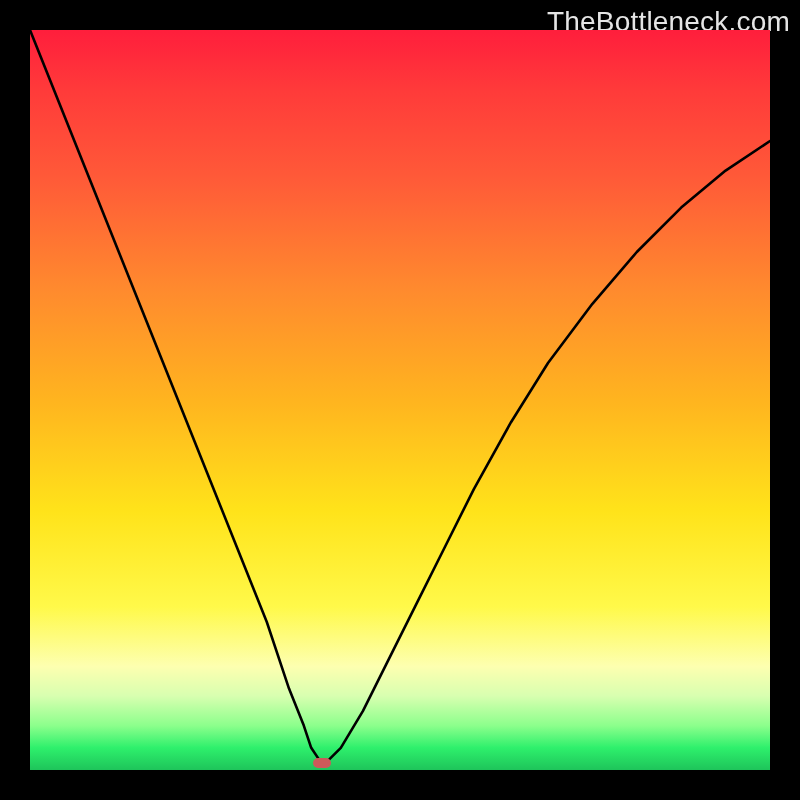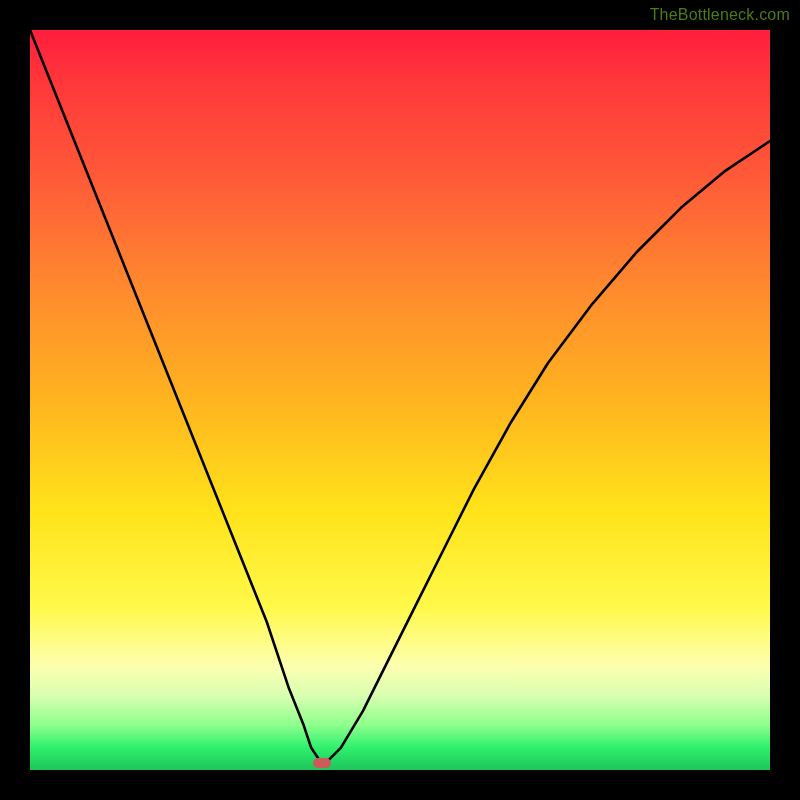--- a/index.html
+++ b/index.html
@@ -45,22 +45,22 @@
     left: 0;
     top: 0;
     width: 740px;
     height: 740px;
     display: block;
   }
   .watermark {
     position: absolute;
     top: 6px;
     right: 10px;
-    color: #4d7c0f;
-    font-size: 16px;
+    color: #e5e5e5;
+    font-size: 28px;
     letter-spacing: 0.2px;
     user-select: none;
   }
   .marker {
     position: absolute;
     width: 18px;
     height: 10px;
     background: #cc5a5a;
     border-radius: 5px;
     transform: translate(-50%, -50%);

